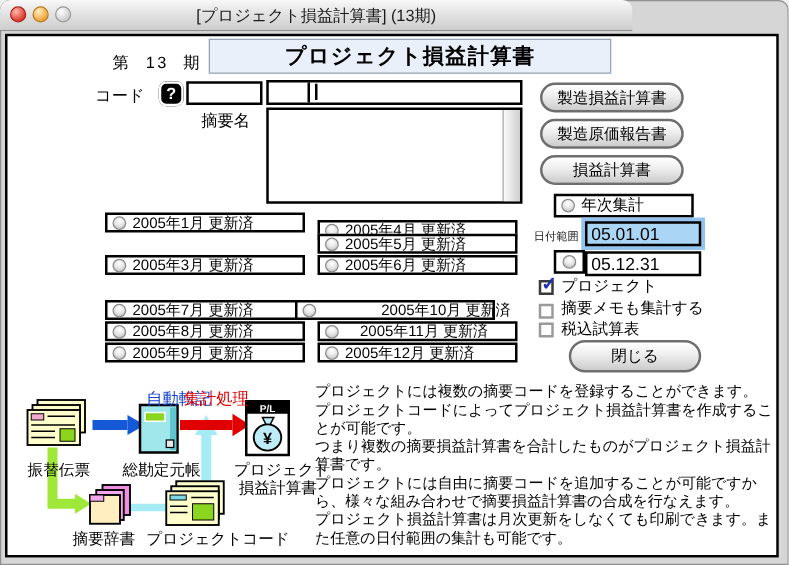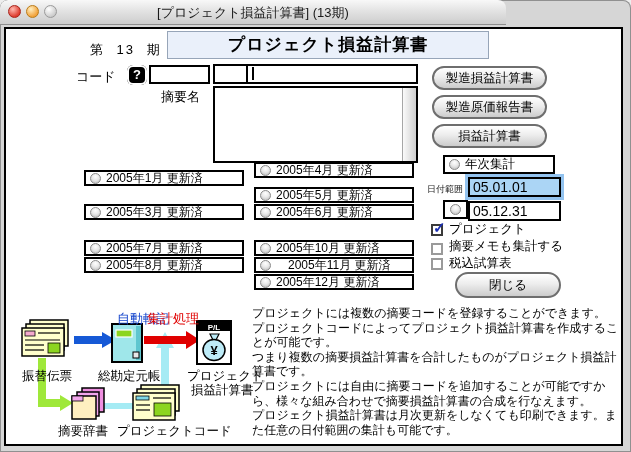--- a/index.html
+++ b/index.html
@@ -107,41 +107,45 @@
   </div>
 
   <div class="mbox" style="left:84px;top:170px;">
       <span class="radio"></span>
       <span>2005年1月 更新済</span>
     </div>
   <div class="mbox" style="left:84px;top:204px;">
       <span class="radio"></span>
       <span>2005年3月 更新済</span>
     </div>
-  <div class="mbox" style="left:254px;top:162px;">
+  <div class="mbox" style="left:254px;top:176px;">
       <span class="radio"></span>
       <span>2005年4月 更新済</span>
     </div>
   <div class="mbox" style="left:254px;top:187px;">
       <span class="radio"></span>
       <span>2005年5月 更新済</span>
     </div>
   <div class="mbox" style="left:254px;top:204px;">
       <span class="radio"></span>
       <span>2005年6月 更新済</span>
     </div>
   <div class="mbox" style="left:84px;top:240px;">
       <span class="radio"></span>
       <span>2005年7月 更新済</span>
     </div>
   <div class="mbox" style="left:84px;top:257px;">
       <span class="radio"></span>
       <span>2005年8月 更新済</span>
     </div>
-  <div class="mbox" style="left:254px;top:240px;">
+  <div class="mbox" style="left:84px;top:274px;">
+      <span class="radio"></span>
+      <span>2005年9月 更新済</span>
+    </div>
+  <div class="mbox" style="left:236px;top:240px;gap:47px;">
       <span class="radio"></span>
       <span>2005年10月 更新済</span>
     </div>
   <div class="mbox" style="left:254px;top:257px;gap:12px;">
       <span class="radio"></span>
       <span>2005年11月 更新済</span>
     </div>
   <div class="mbox" style="left:254px;top:274px;">
       <span class="radio"></span>
       <span>2005年12月 更新済</span>

